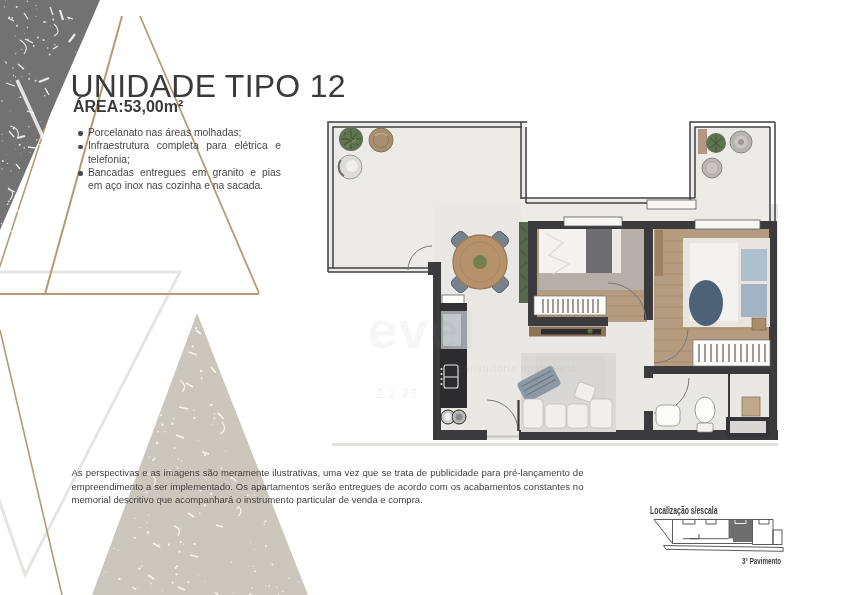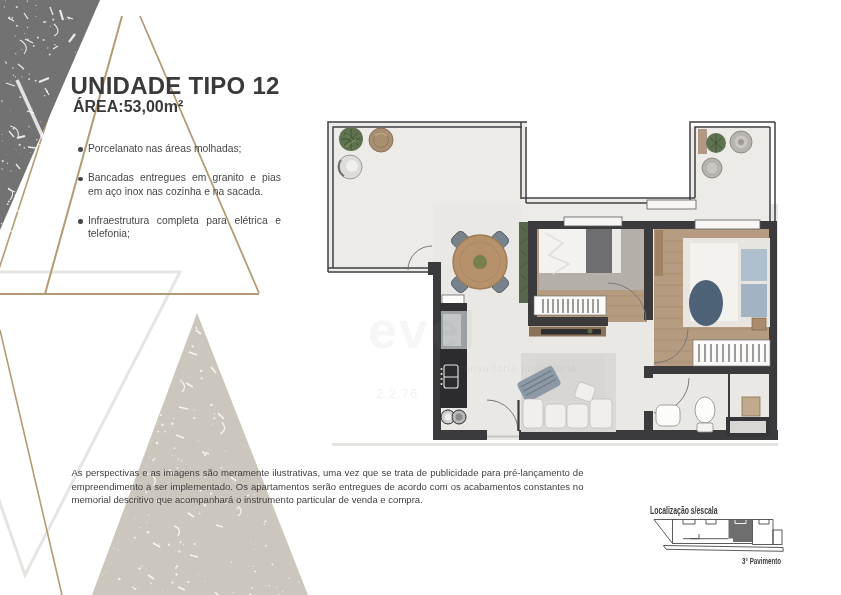--- a/index.html
+++ b/index.html
@@ -1,23 +1,23 @@
 <!DOCTYPE html>
 <html><head>
 <meta charset="utf-8">
 <style>
   html,body{margin:0;padding:0;}
   body{width:841px;height:595px;position:relative;overflow:hidden;background:#ffffff;
        font-family:"Liberation Sans", sans-serif;}
   #art{position:absolute;left:0;top:0;width:841px;height:595px;}
   .txt{position:absolute;color:#3f3f3f;}
-  #title{left:70.5px;top:72.6px;font-size:24px;font-weight:700;color:#3a3a3a;line-height:26px;letter-spacing:0.25px;}
+  #title{left:70.5px;top:72.6px;font-size:32px;font-weight:400;color:#3a3a3a;line-height:26px;letter-spacing:0.25px;}
   #area{left:73px;top:102.4px;font-size:16px;font-weight:700;color:#3a3a3a;line-height:10.6px;}
   #bullets{left:74px;top:126px;width:207px;font-size:10.3px;color:#474747;}
-  #bullets .li{position:relative;padding-left:14px;text-align:justify;line-height:13.3px;margin-top:16px;}
+  #bullets .li{position:relative;padding-left:14px;text-align:justify;line-height:13.3px;}
   #bullets .dot{position:absolute;left:4px;top:5.3px;width:4.5px;height:4.5px;border-radius:50%;background:#474747;}
   #disc{left:71.5px;top:466px;width:512px;font-size:9.55px;line-height:13.6px;color:#3f3f3f;text-align:justify;}
   #loc{left:650px;top:505.5px;font-size:10px;line-height:10px;font-weight:700;color:#3a3a3a;transform:scaleX(0.686);transform-origin:0 0;white-space:nowrap;}
   #pav{left:742px;top:556.5px;font-size:8.3px;line-height:8.3px;font-weight:700;color:#3a3a3a;transform:scaleX(0.75);transform-origin:0 0;white-space:nowrap;}
 </style>
 </head>
 <body>
 <svg id="art" viewBox="0 0 841 595">
 
   <g id="decor">
@@ -493,18 +493,18 @@
     <path d="M735,520 L735,523.5 L746,523.5 L746,520" stroke="#ffffff"></path>
     <rect x="773" y="530" width="9" height="14.5"></rect>
     <path d="M663.5,545.5 L783,547.5 L783.2,551.3 L666,549.3 Z"></path>
   </g>
 </svg>
 
 <div class="txt" id="title">UNIDADE TIPO 12</div>
 <div class="txt" id="area">ÁREA:53,00m²</div>
 <div class="txt" id="bullets">
   <div class="li"><span class="dot"></span>Porcelanato nas áreas molhadas;</div>
+  <div class="li"><span class="dot"></span>Infraestrutura completa para elétrica e telefonia;</div>
   <div class="li"><span class="dot"></span>Bancadas entregues em granito e pias em aço inox nas cozinha e na sacada.</div>
-  <div class="li"><span class="dot"></span>Infraestrutura completa para elétrica e telefonia;</div>
 </div>
 <div class="txt" id="disc">As perspectivas e as imagens são meramente ilustrativas, uma vez que se trata de publicidade para pré-lançamento de empreendimento a ser implementado. Os apartamentos serão entregues de acordo com os acabamentos constantes no memorial descritivo que acompanhará o instrumento particular de venda e compra.</div>
 <div class="txt" id="loc">Localização s/escala</div>
 <div class="txt" id="pav">3° Pavimento</div>
 
 </body></html>

